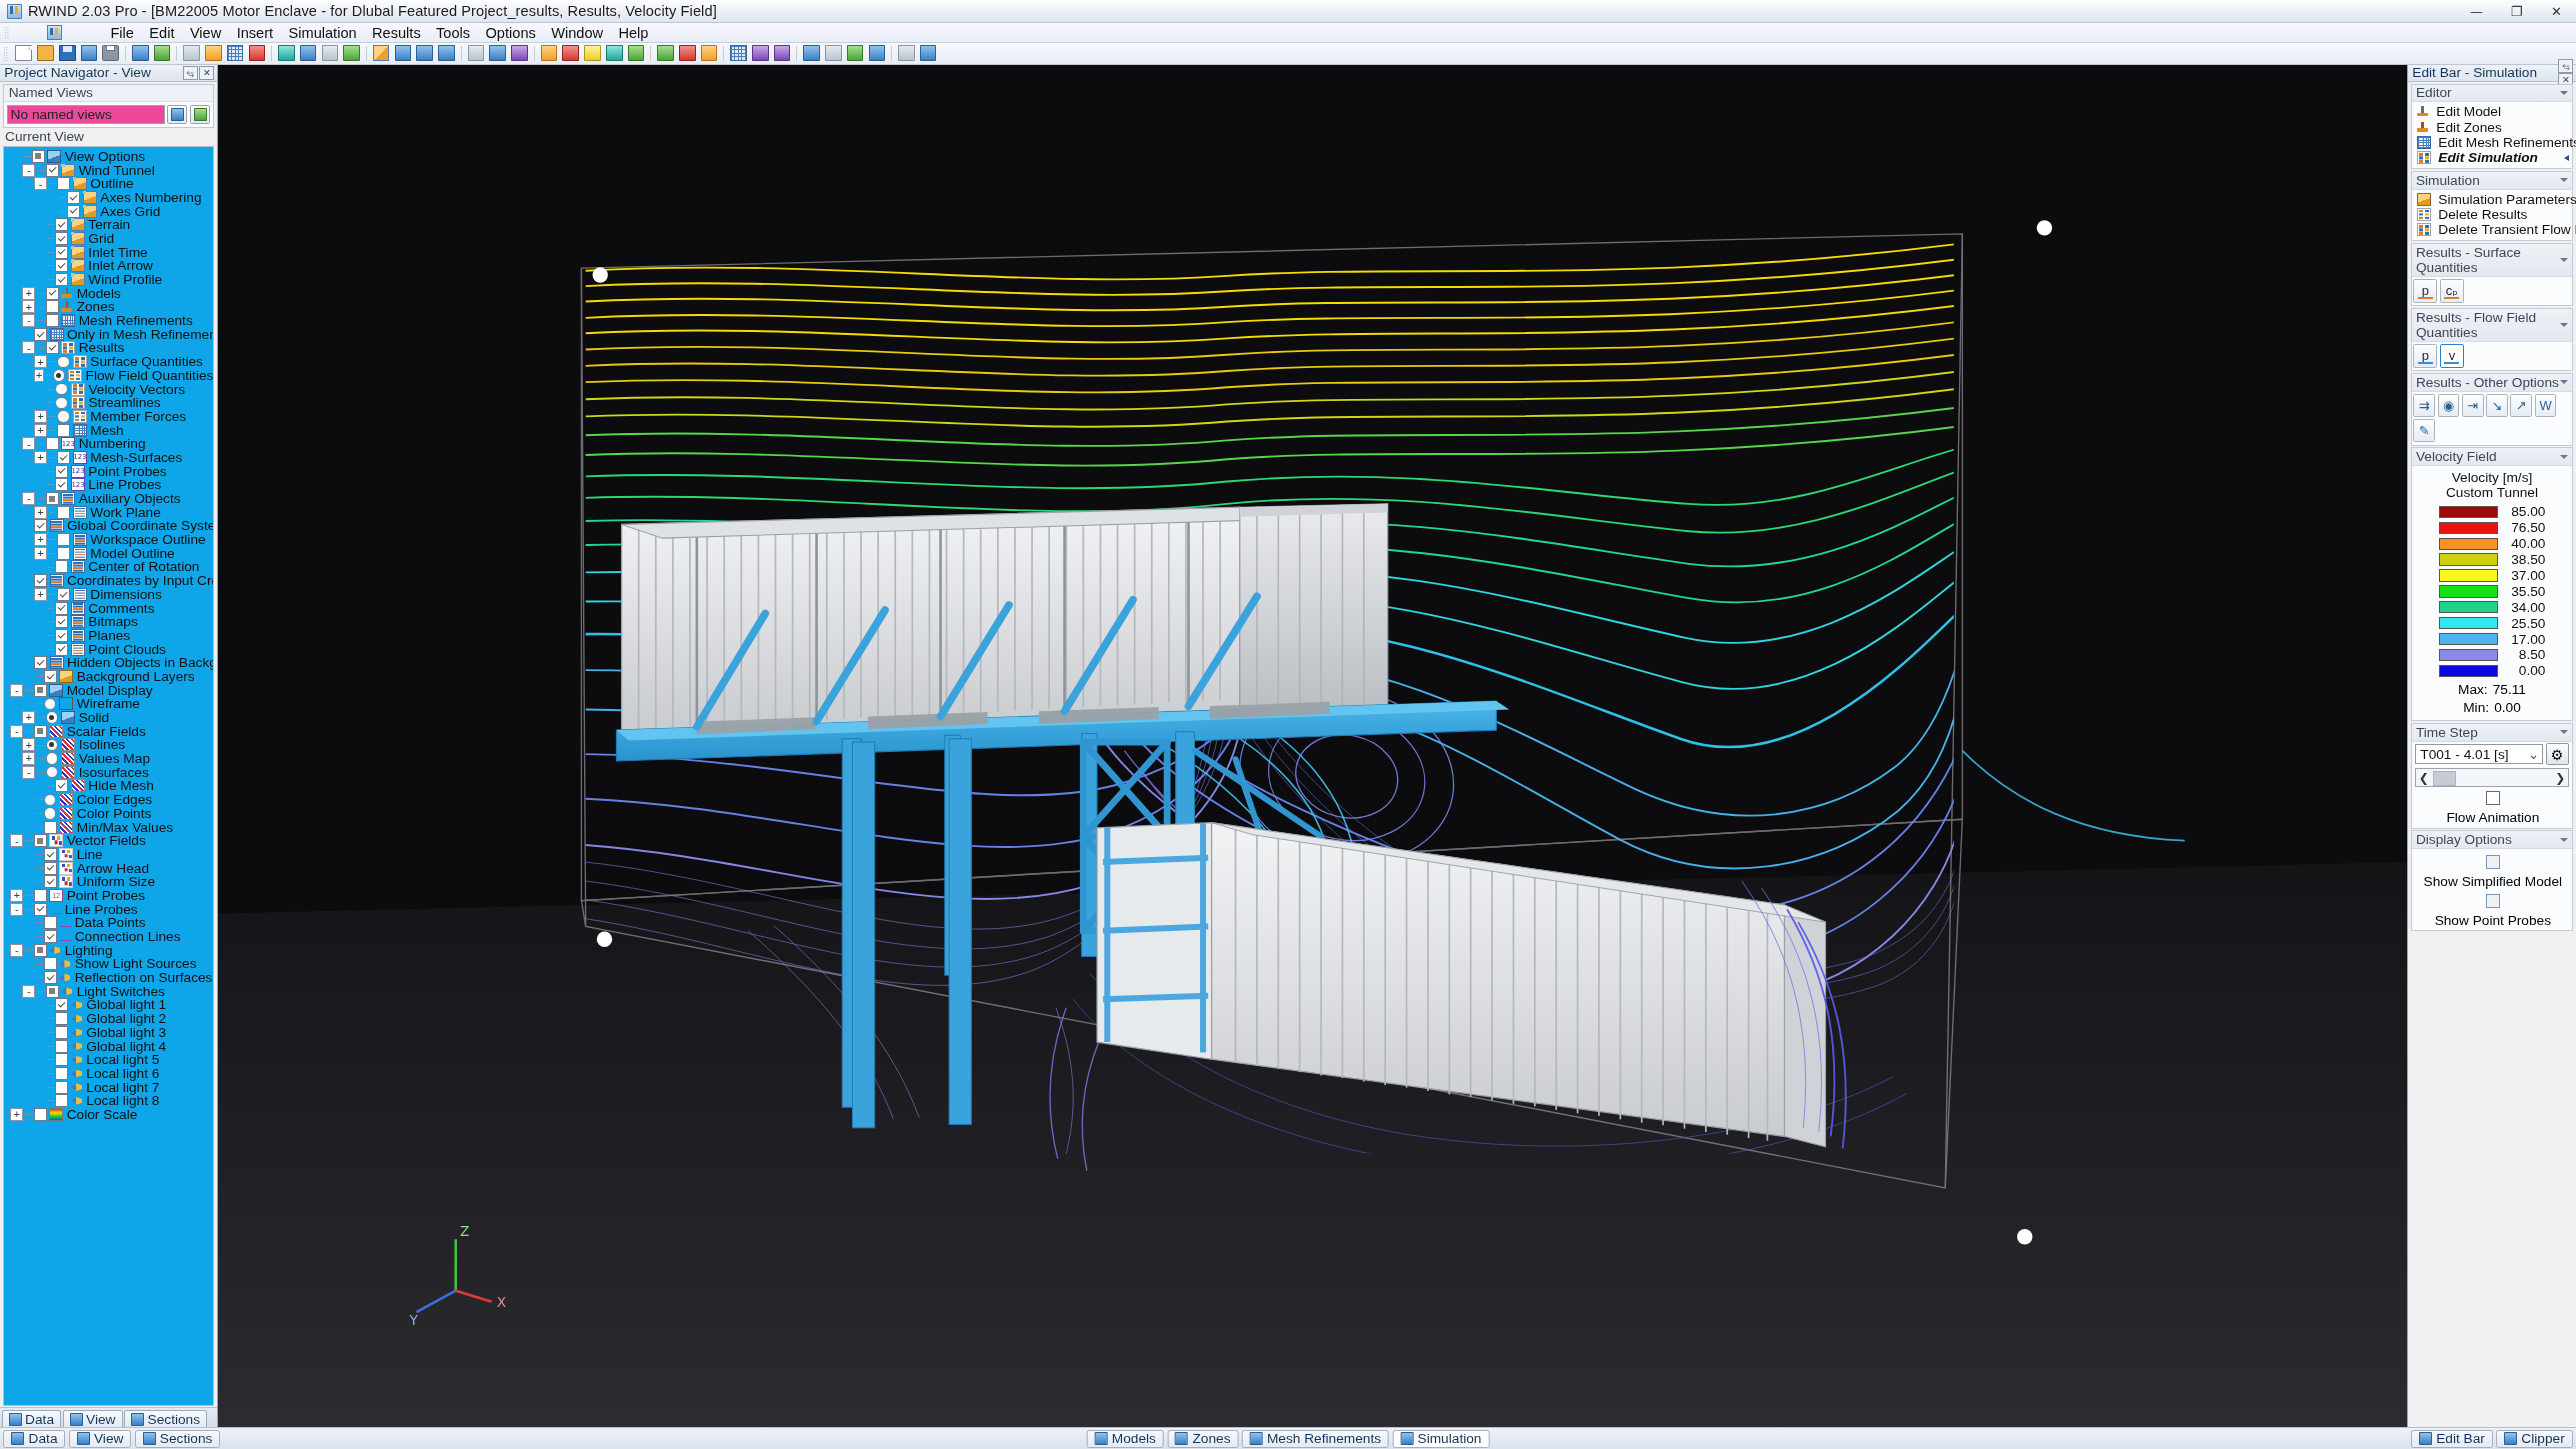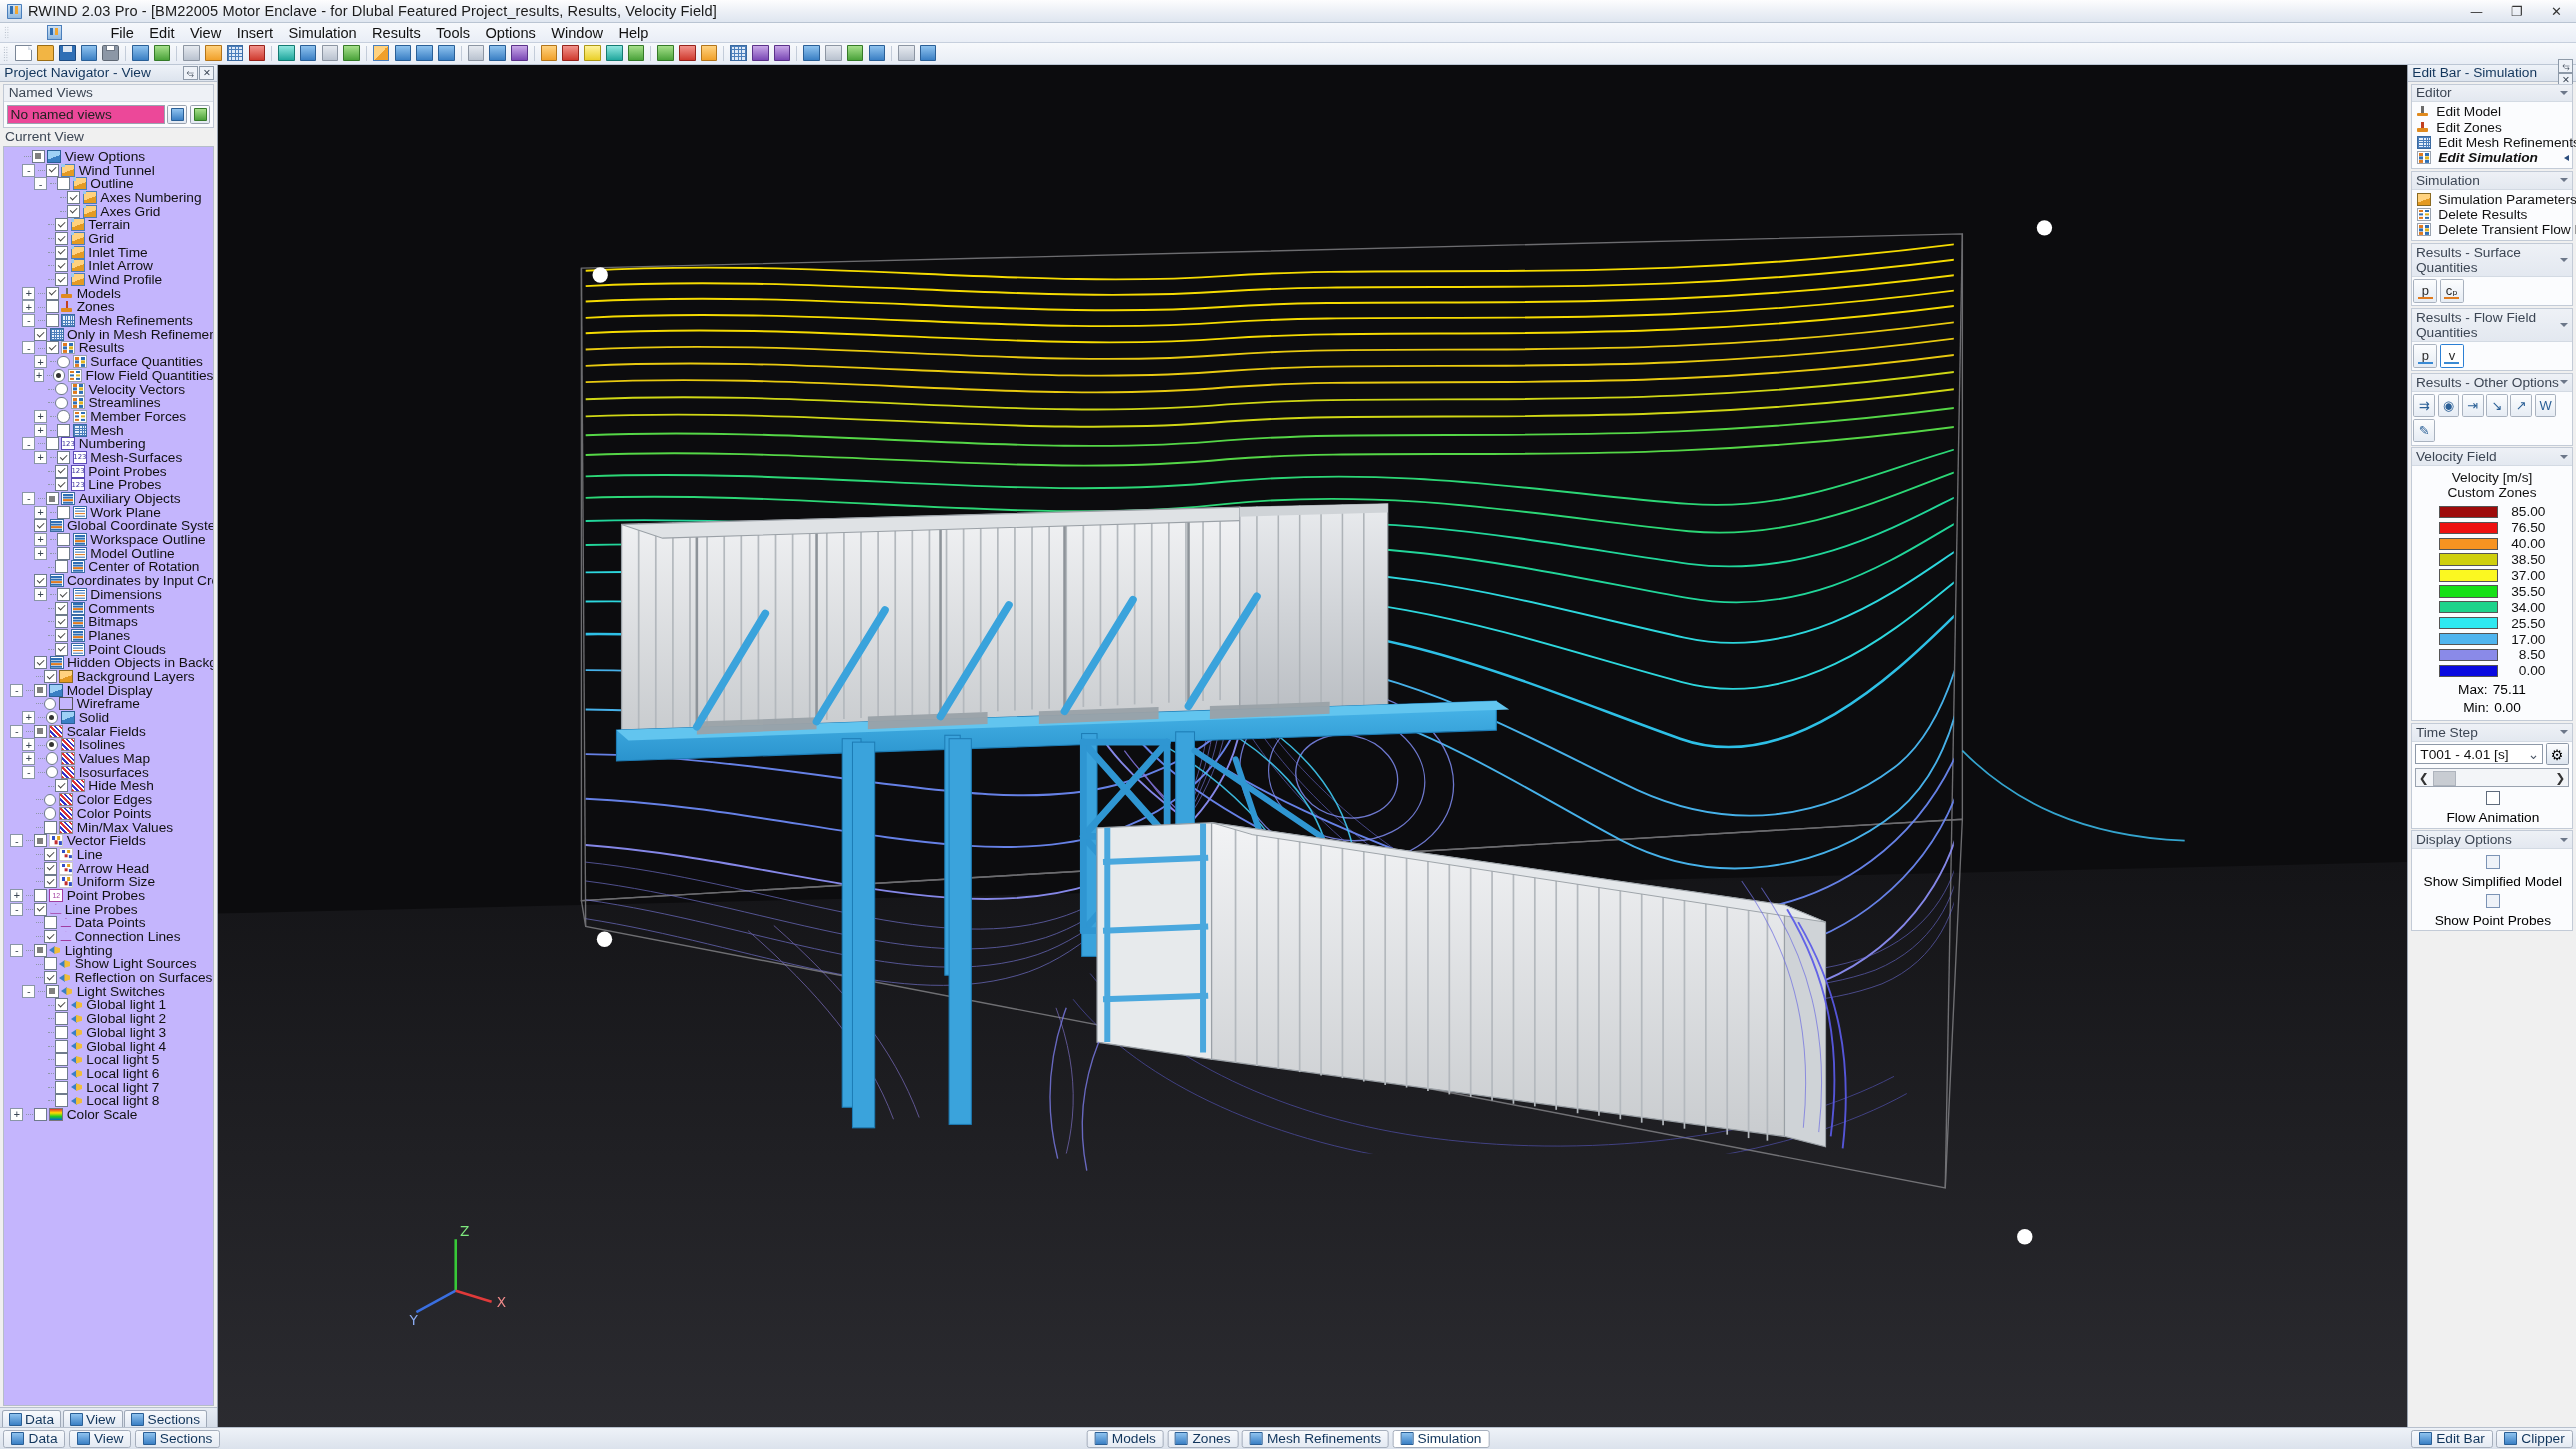--- a/index.html
+++ b/index.html
@@ -82,21 +82,21 @@
   .hbx{width:13px;height:12px;border:0.9px solid #8d99a8;background:#eef2f8;font-size:9.4px;
     display:flex;align-items:center;justify-content:center;color:#3b4655;line-height:1;}
   .grp{margin:1.7px 2.6px 0 2.6px;border:0.9px solid #c0c8d4;background:#fbfcfe;}
   .grp-lbl{font-size:13.7px;color:#3c4654;padding:0.9px 5.1px;background:#eef1f6;border-bottom:0.9px solid #d7dde6;}
   .namedviews{display:flex;align-items:center;padding:2.6px 3.4px;}
   .nv-combo{flex:1 1 auto;height:16.3px;border:0.9px solid #9aa3b0;background:#ec4899;
     font-size:13.7px;color:#222;display:flex;align-items:center;padding:0 2.6px;}
   .nv-btn{width:18px;height:17px;margin-left:2.6px;border:0.9px solid #98a1ae;border-radius:1.7px;
     background:linear-gradient(#fbfcfe,#e3e9f2);display:flex;align-items:center;justify-content:center;}
   .cur-view-lbl{font-size:13.7px;color:#3c4654;padding:1.7px 5.1px;}
-  .tree-wrap{flex:1 1 auto;margin:0 2.6px 1.7px 2.6px;border:0.9px solid #b5bdc9;background:#c4b5fd;
+  .tree-wrap{flex:1 1 auto;margin:0 2.6px 1.7px 2.6px;border:0.9px solid #b5bdc9;background:#0ea5e9;
     overflow:hidden;position:relative;}
   .tree{padding:2.6px 0 0 3.4px;}
   .trow{display:flex;align-items:center;height:13.7px;font-size:13.7px;color:#111;white-space:nowrap;}
   .tind{flex:0 0 auto;}
   .exp{width:11px;height:11px;border:0.9px solid #8a96a6;background:#fefefe;display:inline-flex;
     align-items:center;justify-content:center;font-size:10.3px;line-height:1;color:#3a4654;margin-right:2.6px;
     font-family:"DejaVu Sans Mono",monospace;}
   .expspace{width:13.7px;display:inline-block;}
   .dashes{width:7.7px;display:inline-block;height:11px;position:relative;}
   .dashes:before{content:"";position:absolute;left:0;right:0.9px;top:5.1px;border-top:0.9px dotted #8d97a6;}
@@ -1452,21 +1452,21 @@
           </div>
       </div>
 
       <div class="sect">
         <div class="sect-hdr">
           <span>Velocity Field</span>
           <span class="caret"></span>
         </div>
         <div class="legend">
           <div class="lt">Velocity [m/s]</div>
-          <div class="lt">Custom Zones</div>
+          <div class="lt">Custom Tunnel</div>
           <div id="legend-stops" style="margin-top:3.4px">
               <div class="legrow">
                 <span class="swatch" style="background: rgb(158, 11, 11);"></span>
                 <span class="legval">85.00</span>
               </div>
               <div class="legrow">
                 <span class="swatch" style="background: rgb(238, 17, 17);"></span>
                 <span class="legval">76.50</span>
               </div>
               <div class="legrow">

